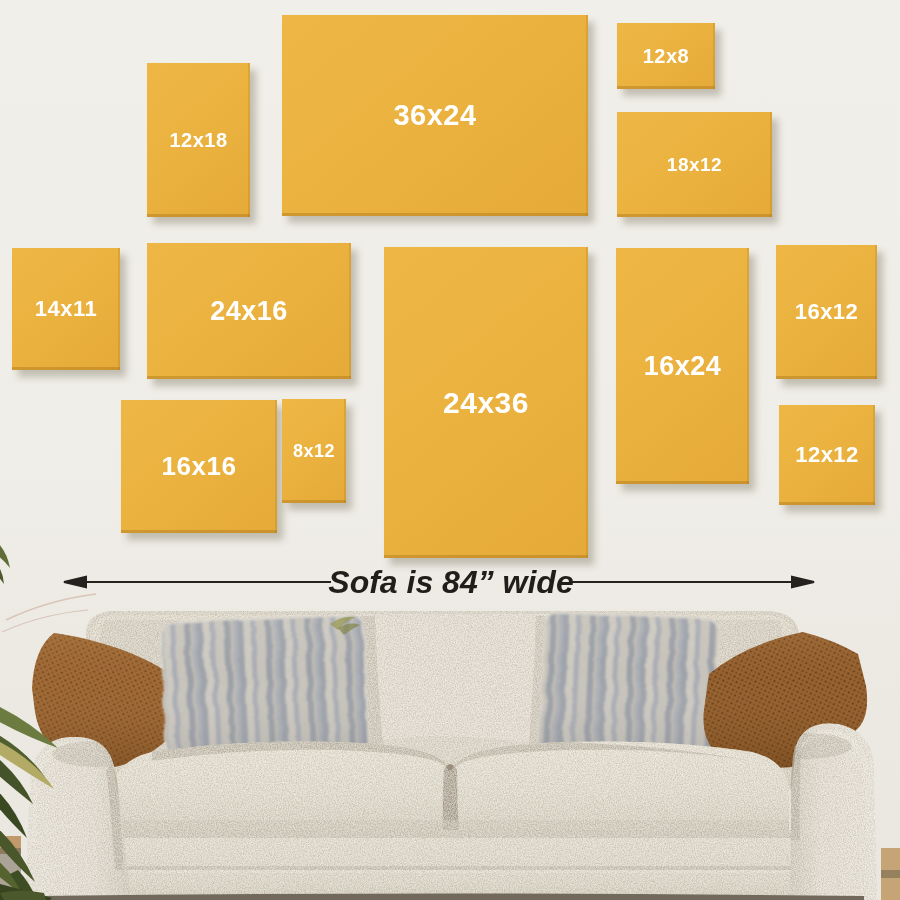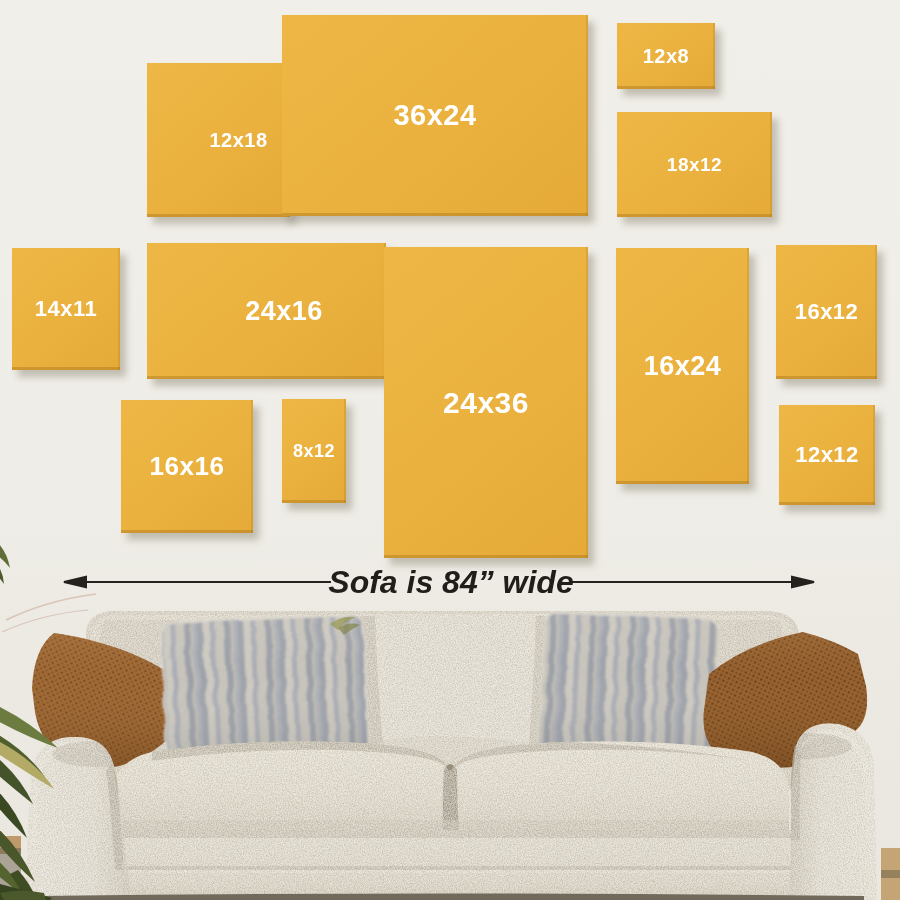--- a/index.html
+++ b/index.html
@@ -8,39 +8,39 @@
     font-family:"Liberation Sans", sans-serif;}
   .frame{position:absolute;display:flex;align-items:center;justify-content:center;
     background:linear-gradient(140deg,#eeb745 0%,#eab13e 55%,#e5aa37 100%);
     box-shadow:6px 7px 7px rgba(138,130,112,0.45), inset 0 -3px 0 rgba(165,112,24,0.4), inset -2px 0 0 rgba(165,112,24,0.22);
     color:#fff;font-weight:bold;letter-spacing:0.5px;}
 </style>
 </head>
 <body>
 <div id="page">
 
-  <div class="frame" style="left:147px;top:63px;width:103px;height:154px;font-size:20px;padding-left:40px;">12x18</div>
+  <div class="frame" style="left:147px;top:63px;width:103px;height:154px;font-size:20px;">12x18</div>
 
   <div class="frame" style="left:282px;top:15px;width:306px;height:201px;font-size:29px;">36x24</div>
 
   <div class="frame" style="left:617px;top:23px;width:98px;height:66px;font-size:20px;">12x8</div>
 
   <div class="frame" style="left:617px;top:112px;width:155px;height:105px;font-size:19px;">18x12</div>
 
   <div class="frame" style="left:12px;top:248px;width:108px;height:122px;font-size:22px;">14x11</div>
 
-  <div class="frame" style="left:147px;top:243px;width:204px;height:136px;font-size:27px;padding-left:35px;">24x16</div>
+  <div class="frame" style="left:147px;top:243px;width:204px;height:136px;font-size:27px;">24x16</div>
 
   <div class="frame" style="left:384px;top:247px;width:204px;height:311px;font-size:30px;">24x36</div>
 
   <div class="frame" style="left:616px;top:248px;width:133px;height:236px;font-size:27px;">16x24</div>
 
   <div class="frame" style="left:776px;top:245px;width:101px;height:134px;font-size:22px;">16x12</div>
 
-  <div class="frame" style="left:121px;top:400px;width:132px;height:133px;font-size:26px;">16x16</div>
+  <div class="frame" style="left:121px;top:400px;width:156px;height:133px;font-size:26px;">16x16</div>
 
   <div class="frame" style="left:282px;top:399px;width:64px;height:104px;font-size:18px;">8x12</div>
 
   <div class="frame" style="left:779px;top:405px;width:96px;height:100px;font-size:22px;">12x12</div>
 
 
   <svg width="900" height="360" viewBox="0 0 900 360" style="position:absolute;left:0;top:540px;">
     <defs>
       <linearGradient id="backG" x1="0" y1="0" x2="0" y2="1">
         <stop offset="0" stop-color="#e4ddcb"></stop>

